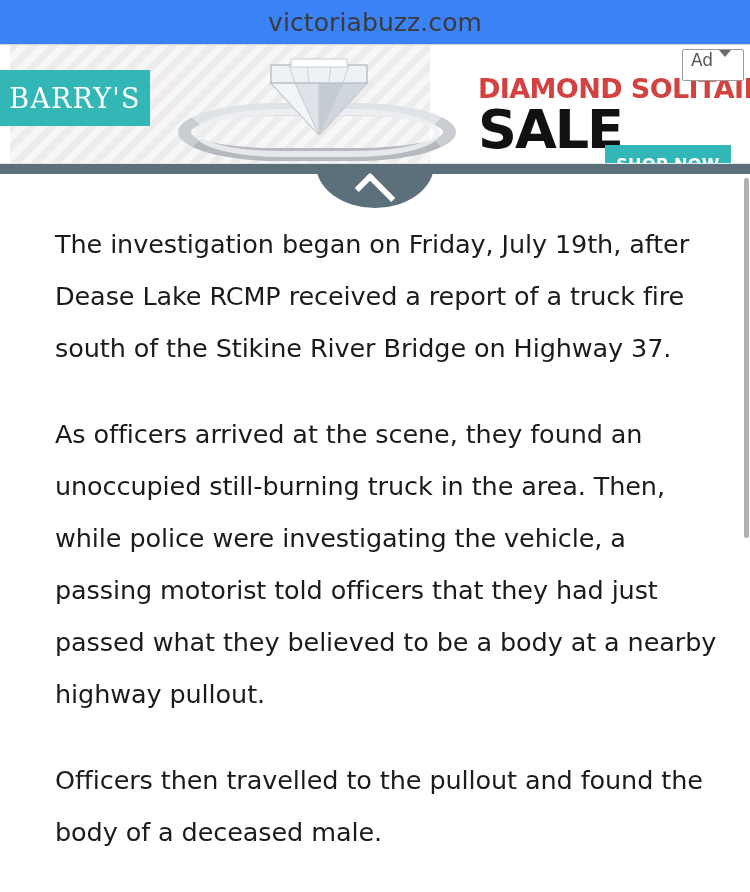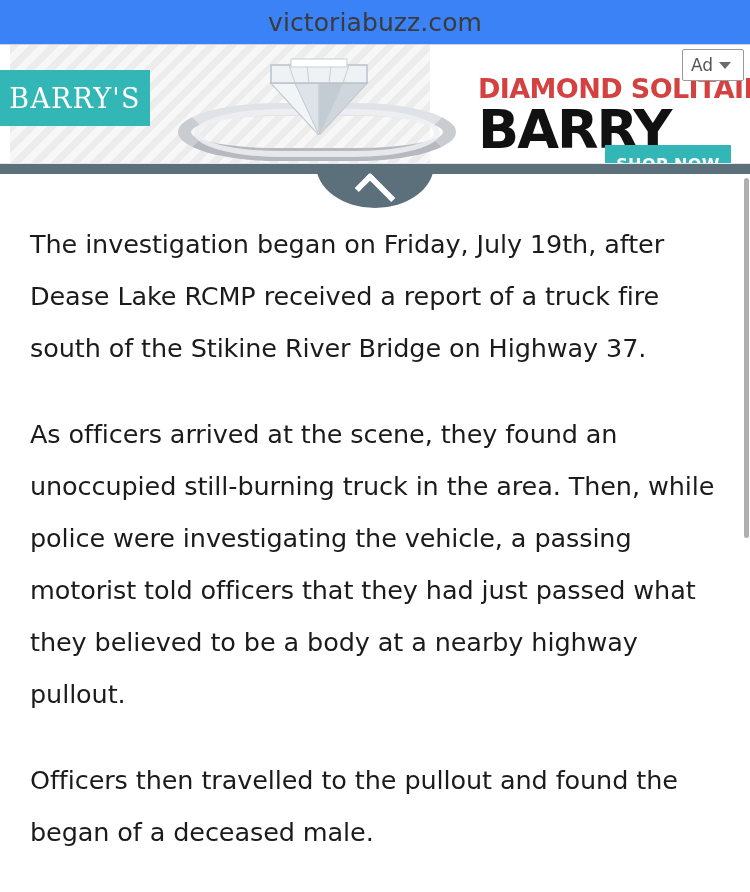--- a/index.html
+++ b/index.html
@@ -162,21 +162,21 @@
   .ad-chooser {
     position: absolute;
     right: 6px;
     top: 4px;
     height: 32px;
     min-width: 62px;
     background: #ffffff;
     border: 1px solid #9a9a9a;
     border-radius: 2px;
     display: flex;
-    align-items: center;
+    align-items: flex-start;
     gap: 6px;
     padding: 0 8px;
     box-sizing: border-box;
     z-index: 5;
   }
   .ad-chooser .lbl {
     font-size: 17px;
     color: #555555;
   }
   .ad-chooser .caret {
@@ -216,20 +216,21 @@
     border-top: 6px solid #ffffff;
     transform: rotate(45deg);
     margin-top: 8px;
     border-top-left-radius: 3px;
   }
 
   
   .article {
     padding: 44px 30px 0 30px;
     box-sizing: border-box;
+    margin-left: 25px;
   }
   .article p {
     margin: 0 0 34px 0;
     font-size: 25.5px;
     line-height: 52px;
     color: #1b1b1b;
     font-family: "DejaVu Sans", sans-serif;
     letter-spacing: -0.1px;
   }
   .article p:last-child { margin-bottom: 0; }
@@ -283,36 +284,36 @@
         <line x1="22" y1="8" x2="28" y2="26" stroke="#c7ced4" stroke-width="1"></line>
         <line x1="40" y1="8" x2="42" y2="26" stroke="#c7ced4" stroke-width="1"></line>
         <line x1="64" y1="8" x2="62" y2="26" stroke="#c7ced4" stroke-width="1"></line>
         <line x1="82" y1="8" x2="76" y2="26" stroke="#c7ced4" stroke-width="1"></line>
         <rect x="24" y="2" width="56" height="8" fill="#ffffff" stroke="#c7ced4" stroke-width="1"></rect>
       </svg>
     </div>
   </div>
 
   <div class="ad-headline">DIAMOND SOLITAIRE</div>
-  <div class="ad-sale">BARRY</div>
+  <div class="ad-sale">SALE</div>
   <div class="ad-shop">SHOP NOW</div>
 
   <div class="ad-chooser">
     <span class="lbl">Ad</span>
     <span class="caret"></span>
   </div>
 </div>
 
 <div class="collapse-bar">
   <div class="collapse-tab">
     <span class="chev"></span>
   </div>
 </div>
 
 <div class="article">
   <p>The investigation began on Friday, July 19th, after Dease Lake RCMP received a report of a truck fire south of the Stikine River Bridge on Highway 37.</p>
   <p>As officers arrived at the scene, they found an unoccupied still-burning truck in the area. Then, while police were investigating the vehicle, a passing motorist told officers that they had just passed what they believed to be a body at a nearby highway pullout.</p>
-  <p>Officers then travelled to the pullout and found the began of a deceased male.</p>
+  <p>Officers then travelled to the pullout and found the body of a deceased male.</p>
 </div>
 
 <div class="scrollbar">
   <div class="thumb"></div>
 </div>
 
 </body></html>

